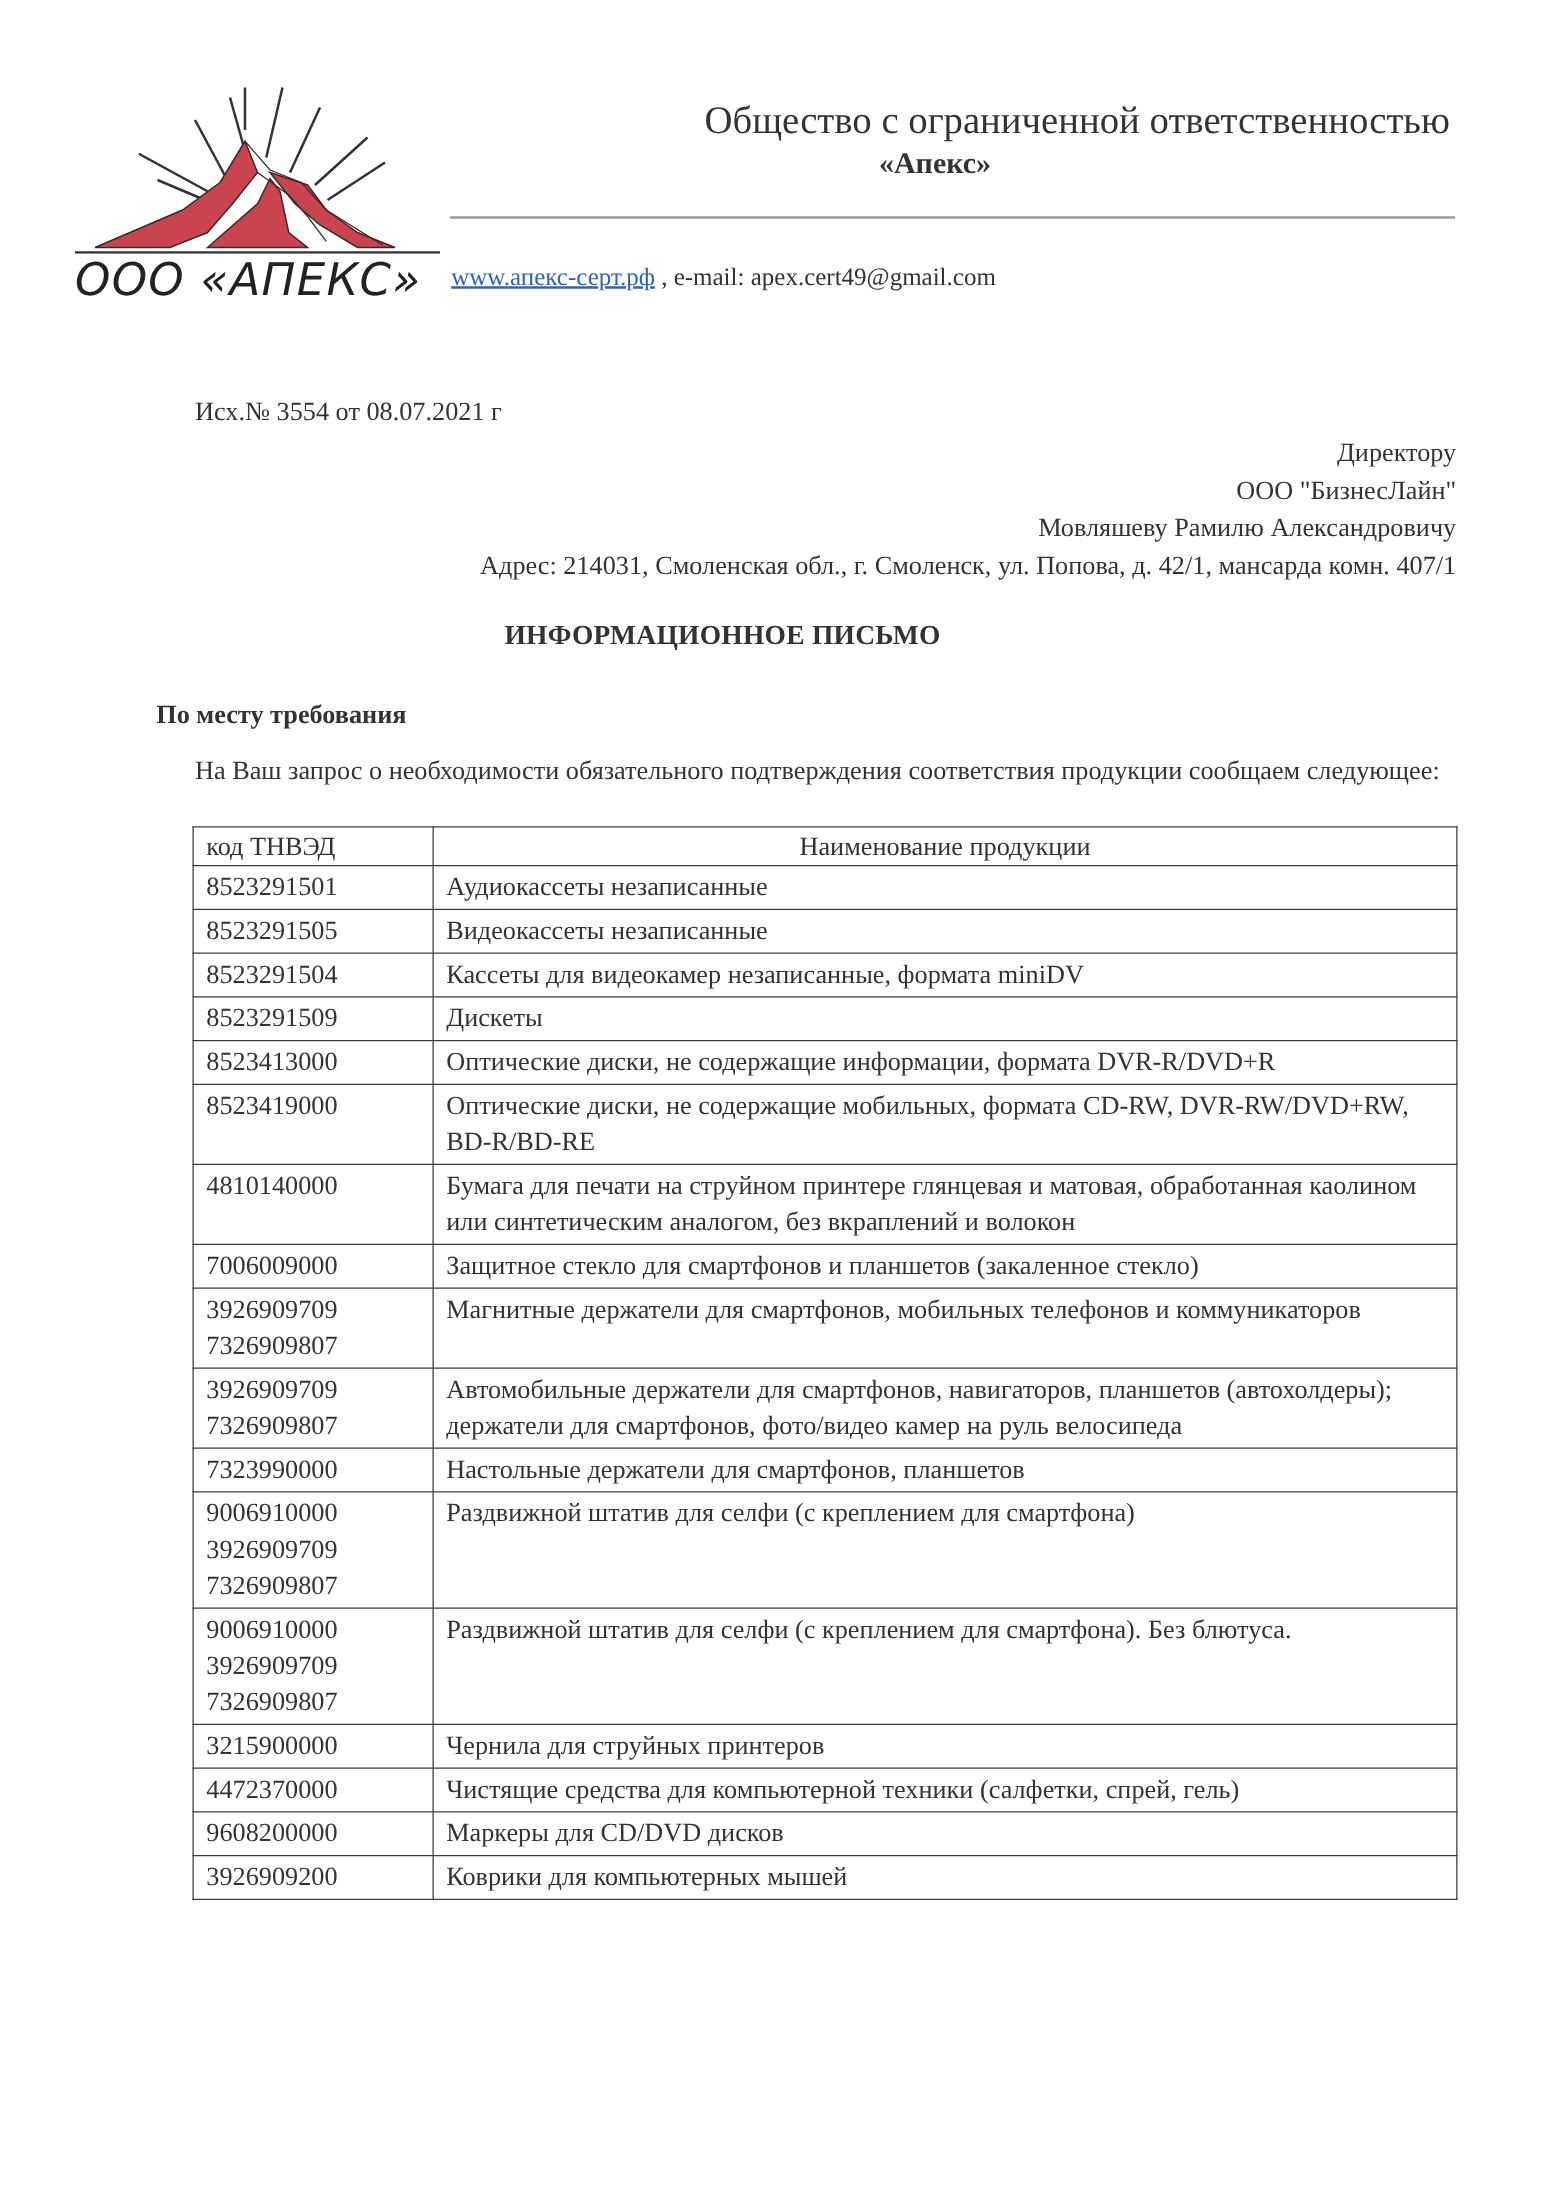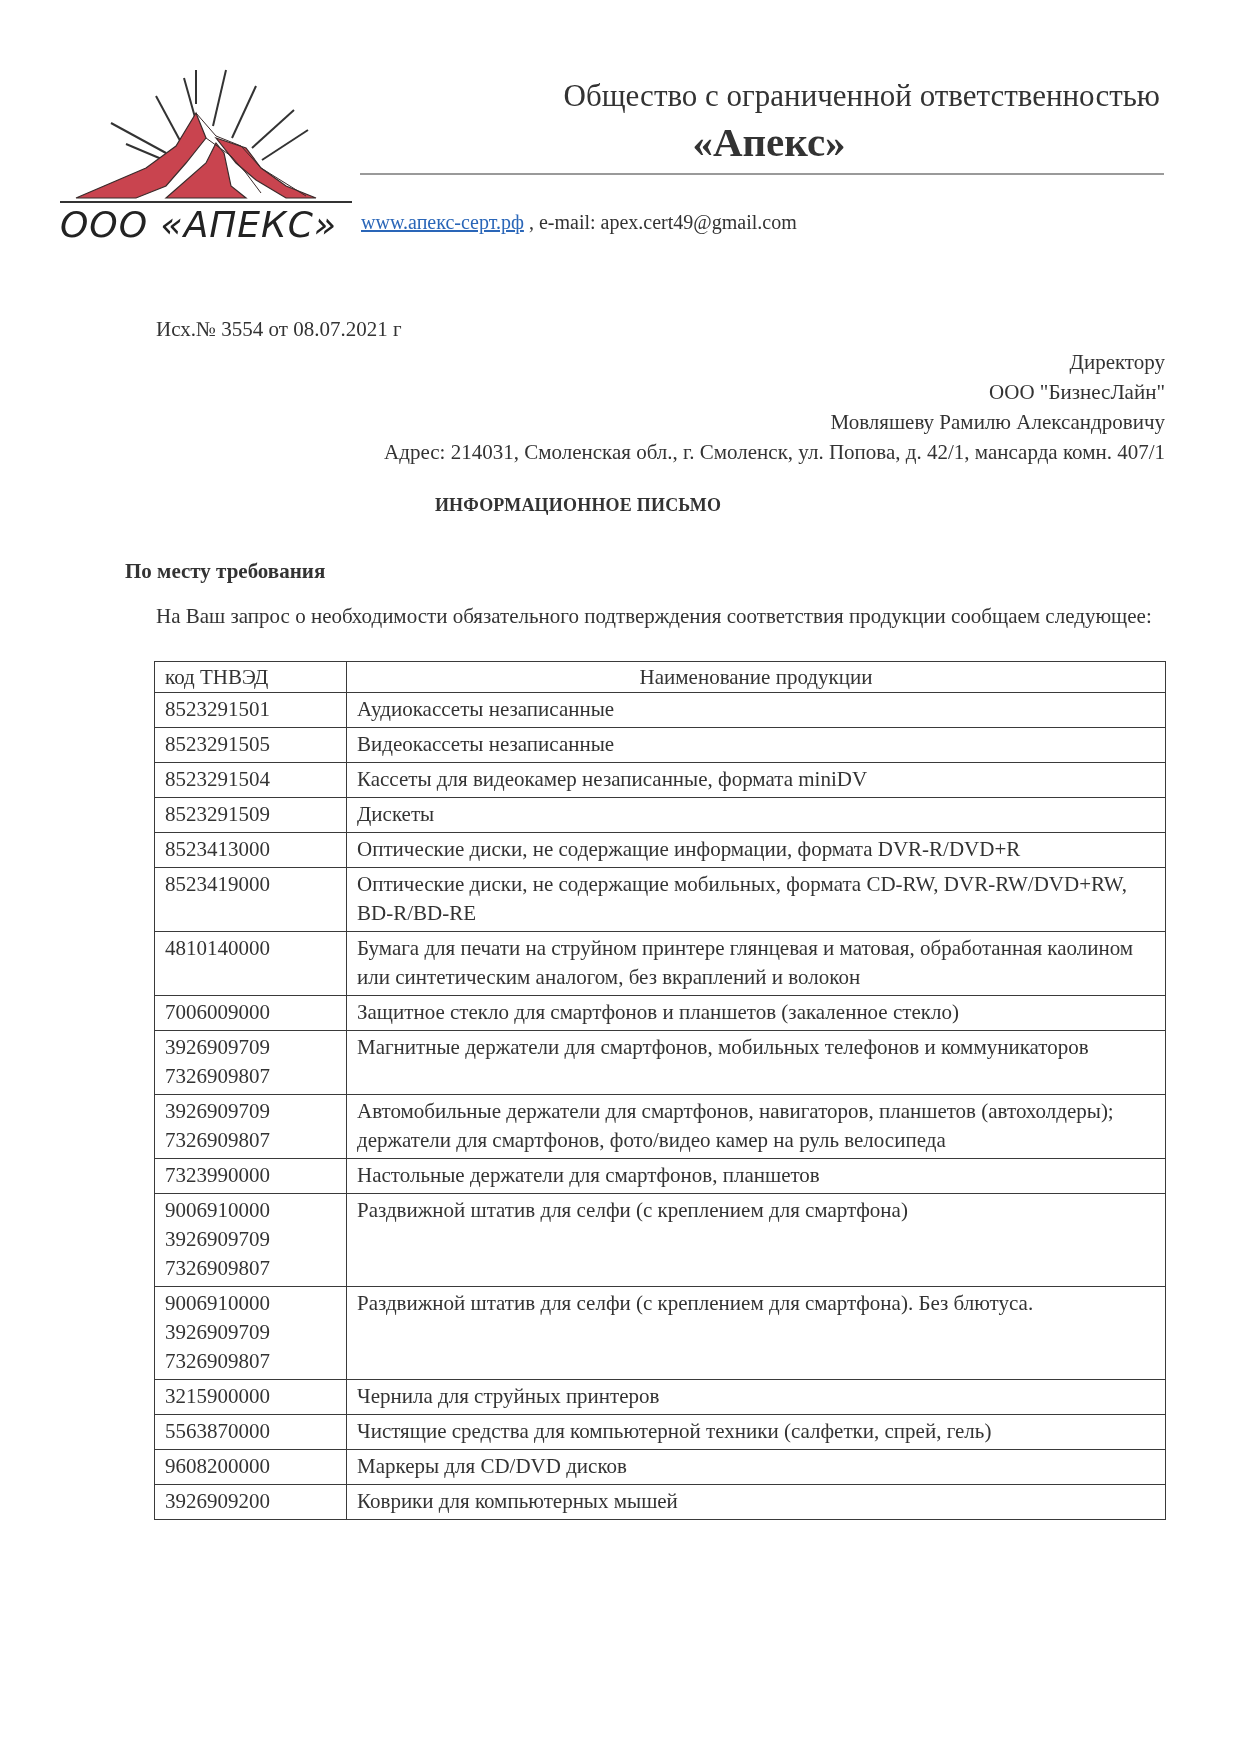--- a/index.html
+++ b/index.html
@@ -7,34 +7,34 @@
            font-family: "Liberation Serif", "DejaVu Serif", serif; color: #2a2a2a; }
 
     .logo { position: absolute; left: 56px; top: 68px; width: 300px; height: 180px; font-style: italic; }
     .logo svg { position: absolute; left: 0; top: 0; }
     .logo-text { position: absolute; left: 4px; top: 136px; width: 300px;
                  font-family: "DejaVu Sans", "Liberation Sans", sans-serif; font-size: 36px;
                  letter-spacing: 1px; color: #222; white-space: nowrap; font-weight: 300; }
 
     .company-line1 { position: absolute; left: 360px; top: 78px; width: 800px; text-align: right;
                      font-size: 31px; color: #333; }
-    .company-line2 { position: absolute; left: 369px; top: 118px; width: 800px; text-align: center;
-                     font-size: 41px; font-weight: bold; color: #333; }
+    .company-line2 { position: absolute; left: 348px; top: 118px; width: 800px; text-align: center;
+                     font-size: 24px; font-weight: bold; color: #333; }
     .header-rule { position: absolute; left: 360px; top: 173px; width: 804px; height: 2px;
                    background: #9a9a9a; }
     .contacts { position: absolute; left: 361px; top: 209px; font-size: 20px; line-height: 27px; color: #333; }
     .contacts a { color: #2a66b8; text-decoration: underline; }
 
     .outgoing { position: absolute; left: 156px; top: 317px; font-size: 21px; color: #333; }
 
     .addressee { position: absolute; right: 75px; top: 347px; text-align: right;
                  font-size: 21px; line-height: 30px; color: #333; }
 
     .doc-title { position: absolute; left: 0; width: 1156px; top: 495px; text-align: center;
-                 font-size: 18px; font-weight: bold; color: #333; letter-spacing: 0.2px; }
+                 font-size: 22px; font-weight: bold; color: #333; letter-spacing: 0.2px; }
 
     .place { position: absolute; left: 125px; top: 559px; font-size: 21px; font-weight: bold; color: #333; }
 
     .intro { position: absolute; left: 156px; top: 604px; width: 1009px; font-size: 21px; line-height: 25px;
              color: #333; text-align: justify; }
 
     table.products { position: absolute; left: 154px; top: 661px; width: 1012px; border-collapse: collapse;
                      font-size: 21px; color: #333; }
     table.products th, table.products td { border: 1.5px solid #3a3a3a; vertical-align: top;
                                            padding: 2px 10px 3px 10px; line-height: 29px; text-align: left; }
@@ -189,21 +189,21 @@
         <td class="name">Раздвижной штатив для селфи (с креплением для смартфона). Без блютуса.</td>
       </tr>
       <tr>
         <td class="code">
           <span class="code-line">3215900000</span>
         </td>
         <td class="name">Чернила для струйных принтеров</td>
       </tr>
       <tr>
         <td class="code">
-          <span class="code-line">5563870000</span>
+          <span class="code-line">4472370000</span>
         </td>
         <td class="name">Чистящие средства для компьютерной техники (салфетки, спрей, гель)</td>
       </tr>
       <tr>
         <td class="code">
           <span class="code-line">9608200000</span>
         </td>
         <td class="name">Маркеры для CD/DVD дисков</td>
       </tr>
       <tr>

